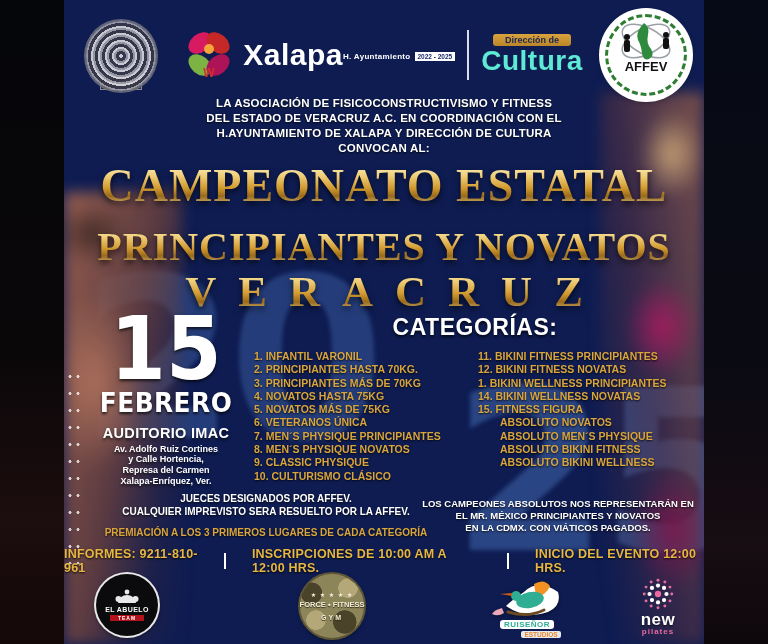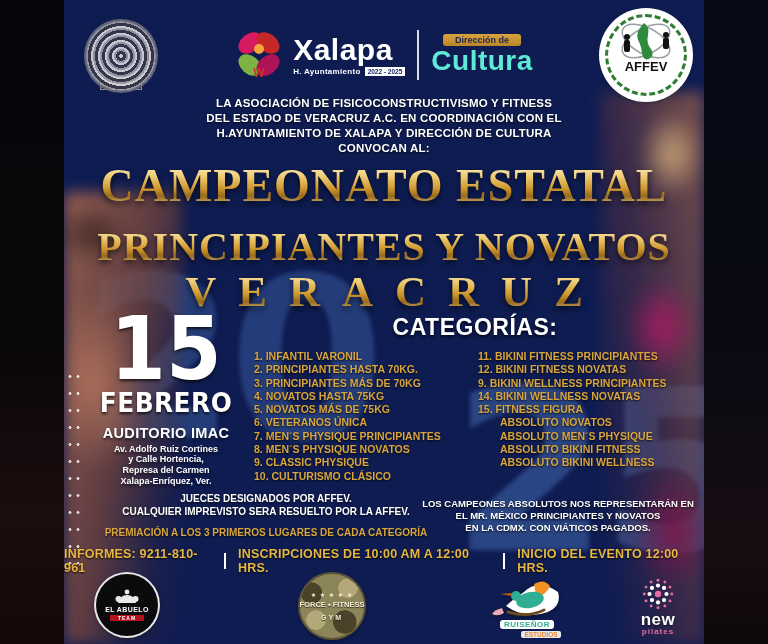--- a/index.html
+++ b/index.html
@@ -53,21 +53,21 @@
            display:flex; align-items:center; justify-content:space-between; padding:0 14px; }
   .fmff { width:86px; height:86px; display:flex; flex-direction:column; align-items:center; justify-content:center; }
   .fmff-disc { width:70px; height:70px; border-radius:50%;
     background:repeating-radial-gradient(circle at 50% 50%, #d8d8dc 0 2px, #39394a 2px 5px, #9fa0ac 5px 7px);
     box-shadow:0 0 0 2px #6a6a78; opacity:.92; }
   .fmff-label { margin-top:-14px; background:#2c2c38; color:#dddde4; font-size:8px; font-weight:bold;
     letter-spacing:1px; padding:1px 7px; border:1px solid #8b8b98; }
   .gov { display:flex; align-items:center; gap:12px; }
   .xalapa-group { display:flex; align-items:center; gap:8px; }
   .xalapa-emblem { width:52px; height:56px; }
-  .xalapa-text { display:flex; flex-direction:column; }
+  .xalapa-text { display:flex; flex-direction:row;text-align:center; }
   .xalapa-name { color:#fff; font-size:30px; font-weight:bold; line-height:1; letter-spacing:.5px; }
   .xalapa-sub { display:flex; align-items:center; gap:4px; margin-top:2px; }
   .xalapa-ayto { color:#fff; font-size:8px; font-weight:bold; letter-spacing:.3px; }
   .xalapa-term { background:#fff; color:#1a2a6b; font-size:6.5px; font-weight:bold; padding:1px 3px; }
   .gov-divider { width:2px; height:50px; background:rgba(255,255,255,.85); }
   .cultura { display:flex; flex-direction:column; align-items:center; }
   .cultura-pill { background:linear-gradient(180deg,#d9a43c,#b9852a); color:#1c2550; font-size:9px;
     font-weight:bold; padding:1px 12px; border-radius:3px; }
   .cultura-name { color:#5eead4; font-size:28px; font-weight:bold; line-height:1.05; letter-spacing:.5px; }
   .affev { width:88px; height:88px; border-radius:50%; background:#fff; position:relative;
@@ -119,21 +119,21 @@
   .judges { color:#fff; font-weight:bold; font-size:10px; line-height:1.3;
     text-shadow:0 1px 2px rgba(0,0,0,.8); }
   .awards { color:#d9a53d; font-weight:bold; font-size:10px; margin-top:9px;
     text-shadow:0 1px 2px rgba(0,0,0,.8); }
   .notes-right { position:absolute; left:348px; top:498px; width:292px; text-align:center; z-index:6;
     color:#fff; font-weight:bold; font-size:9.5px; line-height:1.28;
     text-shadow:0 1px 2px rgba(0,0,0,.8); }
 
   
   .infobar { position:absolute; left:0; right:0; top:547px; display:flex; align-items:center;
-    justify-content:center; gap:12px; z-index:6; }
+    justify-content:center; gap:26px; z-index:6; }
   .infobar .info { color:#e7b741; font-weight:bold; font-size:12.5px; letter-spacing:.2px;
     text-shadow:0 1px 2px rgba(0,0,0,.85); }
   .info-divider { width:2px; height:16px; background:#fff; }
 
   
   .sponsors { position:absolute; left:0; top:574px; width:640px; height:70px; z-index:6; }
   .sponsor { position:absolute; display:flex; flex-direction:column; align-items:center; }
   .abuelo { left:32px; top:0; }
   .abuelo-disc { width:62px; height:62px; border-radius:50%; background:#0b0b0d;
     box-shadow:0 0 0 2px #e8e8e8, 0 2px 5px rgba(0,0,0,.6);
@@ -267,21 +267,21 @@
             <li>6. VETERANOS ÚNICA</li>
             <li>7. MEN´S PHYSIQUE PRINCIPIANTES</li>
             <li>8. MEN´S PHYSIQUE NOVATOS</li>
             <li>9. CLASSIC PHYSIQUE</li>
             <li>10. CULTURISMO CLÁSICO</li>
           </ul>
           <div class="cat-col-right">
             <ul class="cat-list">
               <li>11. BIKINI FITNESS PRINCIPIANTES</li>
               <li>12. BIKINI FITNESS NOVATAS</li>
-              <li>9. BIKINI WELLNESS PRINCIPIANTES</li>
+              <li>1. BIKINI WELLNESS PRINCIPIANTES</li>
               <li>14. BIKINI WELLNESS NOVATAS</li>
               <li>15. FITNESS FIGURA</li>
             </ul>
             <ul class="cat-absolutes">
               <li>ABSOLUTO NOVATOS</li>
               <li>ABSOLUTO MEN´S PHYSIQUE</li>
               <li>ABSOLUTO BIKINI FITNESS</li>
               <li>ABSOLUTO BIKINI WELLNESS</li>
             </ul>
           </div>

